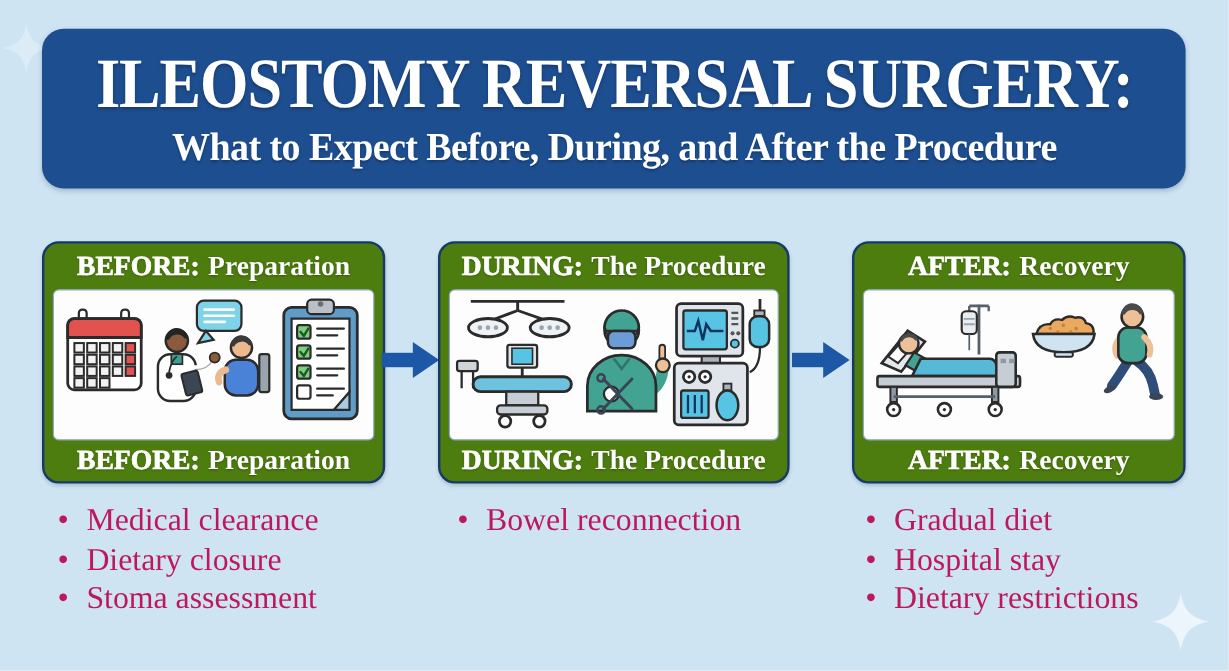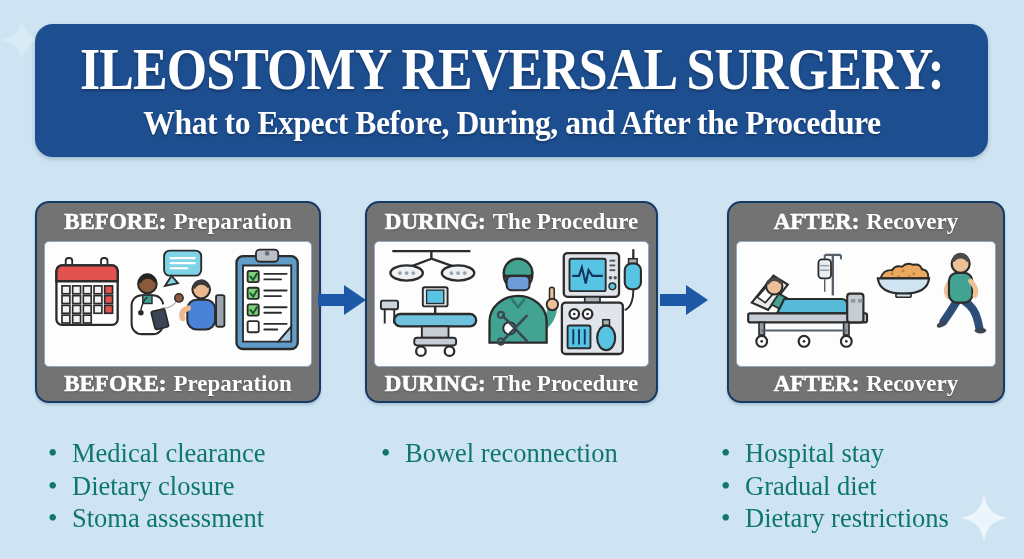--- a/index.html
+++ b/index.html
@@ -19,49 +19,49 @@
     white-space:nowrap;transform:scaleX(.88);transform-origin:center;
     line-height:1.02;text-shadow:0 2px 3px rgba(0,0,0,.28);
   }
   .banner h2{
     margin:6px 0 0;color:#fff;font-size:33px;font-weight:700;letter-spacing:-.5px;
     white-space:nowrap;transform:scaleX(.96);transform-origin:center;
     text-shadow:0 2px 2px rgba(0,0,0,.25);
   }
   
   .panel{
-    position:absolute;top:201px;height:202px;background:#737373;
+    position:absolute;top:201px;height:202px;background:#4d7c0f;
     border:2px solid #163a68;border-radius:14px;box-sizing:border-box;
     box-shadow:0 2px 3px rgba(20,50,90,.2);
     padding-left:24px;
   }
   .panel.p1{left:35px;width:286px}
   .panel.p2{left:365px;width:293px}
-  .panel.p3{left:727px;width:278px}
+  .panel.p3{left:710px;width:278px}
   .band{
     position:absolute;left:0;right:0;display:flex;align-items:center;justify-content:center;
     color:#fff;font-size:23px;white-space:nowrap;text-shadow:0 1px 2px rgba(0,0,0,.3);
   }
   .band.top{top:0;height:38px}
   .band.bottom{bottom:0;height:34px}
   .band .prefix{font-weight:700;-webkit-text-stroke:.6px #fff;margin-right:7px}
   .band .rest{font-weight:700}
   .illus{
     position:absolute;left:7px;right:7px;top:38px;bottom:34px;
     background:#fdfdfd;border:1px solid #8fa9c4;border-radius:5px;
     display:flex;align-items:center;justify-content:center;overflow:hidden;
   }
   .illus svg{width:97%;height:96%}
   
   .flow-arrow{position:absolute;top:283px}
   .flow-arrow.a1{left:317px;width:50px;height:34px}
   .flow-arrow.a2{left:656px;width:56px;height:34px}
   .flow-arrow svg{width:100%;height:100%}
   
-  .bullets{position:absolute;top:437px;color:#0f766e;font-size:26.5px;font-weight:400;}
+  .bullets{position:absolute;top:417px;color:#be185d;font-size:26.5px;font-weight:400;}
   .bullets.b1{left:48px}
   .bullets.b2{left:381px}
   .bullets.b3{left:721px}
   .bullets ul{list-style:none;margin:0;padding:0}
   .bullets li{position:relative;padding-left:24px;line-height:32.6px;white-space:nowrap}
   .bullets li::before{content:"\2022";position:absolute;left:0;top:0;font-size:27px}
   
   .sparkle{position:absolute}
   .sparkle.tl{left:2px;top:20px;opacity:.38}
   .sparkle.br{left:960px;top:494px;opacity:.92}
@@ -367,22 +367,22 @@
       <li>Stoma assessment</li>
     </ul>
   </div>
   <div class="bullets b2">
     <ul>
       <li>Bowel reconnection</li>
     </ul>
   </div>
   <div class="bullets b3">
     <ul>
+      <li>Gradual diet</li>
       <li>Hospital stay</li>
-      <li>Gradual diet</li>
       <li>Dietary restrictions</li>
     </ul>
   </div>
 
   <div class="sparkle br">
     <svg width="48" height="48" viewBox="0 0 48 48">
         <path d="M24 0 C26.5 15 33 21.5 48 24 C33 26.5 26.5 33 24 48 C21.5 33 15 26.5 0 24 C15 21.5 21.5 15 24 0 Z" fill="#eef7fc"></path>
       </svg>
   </div>
 

